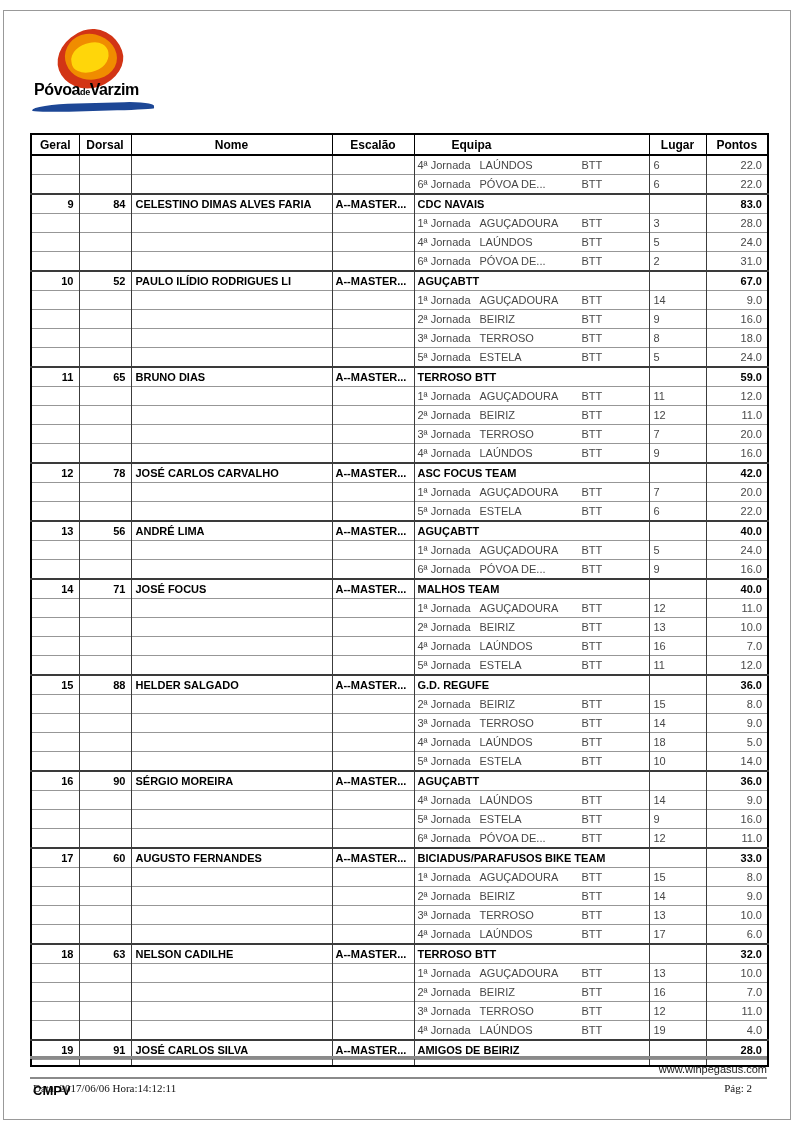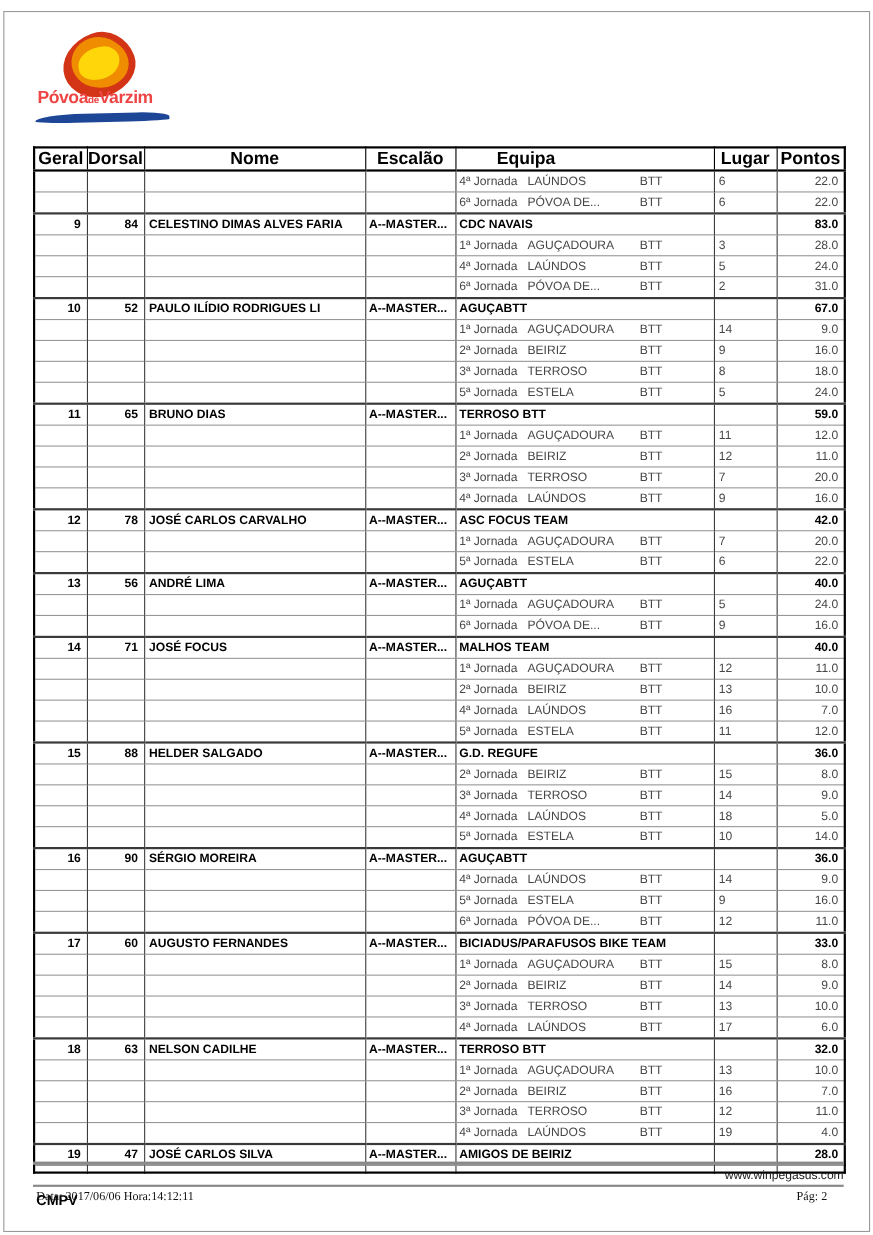--- a/index.html
+++ b/index.html
@@ -7,33 +7,33 @@
     width:794px;height:1123px;position:relative;background:#ffffff;
     font-family:"Liberation Sans",sans-serif;overflow:hidden;color:#000;
   }
   .page-border{position:absolute;left:3px;top:10px;width:786px;height:1108px;border:1px solid #999;}
 
   
   .logo{position:absolute;left:30px;top:24px;width:150px;height:95px;}
   .sun-outer{position:absolute;left:27px;top:6px;width:66px;height:58px;border-radius:55% 45% 50% 50%/50% 55% 45% 50%;transform:rotate(-20deg);}
   .sun-mid{position:absolute;left:35px;top:10px;width:52px;height:46px;border-radius:48% 52% 55% 45%/52% 48% 52% 48%;transform:rotate(14deg);}
   .sun-core{position:absolute;left:41px;top:19px;width:38px;height:29px;border-radius:60% 40% 55% 45%/55% 45% 60% 40%;transform:rotate(-10deg);}
-  .logo-text{position:absolute;left:4px;top:57px;font-weight:bold;font-size:16px;letter-spacing:-0.4px;white-space:nowrap;color:#ef4444;}
+  .logo-text{position:absolute;left:4px;top:57px;font-weight:bold;font-size:16px;letter-spacing:-0.4px;white-space:nowrap;color:#000000;}
   .logo-text .de{font-size:9px;font-weight:bold;vertical-align:baseline;}
   .logo-wave{position:absolute;left:2px;top:79px;width:122px;height:8px;border-radius:60% 40% 50% 50%/120% 90% 25% 45%;transform:rotate(-1.5deg);}
 
   
   .title-block{position:absolute;left:280px;top:77px;width:380px;text-align:center;}
   .title-line1{font-weight:bold;font-size:17px;letter-spacing:0.2px;}
   .title-line2{font-weight:bold;font-size:17px;letter-spacing:0.4px;margin-top:4px;}
 
   
   .results{position:absolute;left:30px;top:133px;}
   table{border-collapse:collapse;table-layout:fixed;width:737px;border:2px solid #000;}
-  th{height:19px;font-size:16px;font-weight:bold;border:1px solid #000;border-bottom:2px solid #000;padding:0;text-align:center;background:#fff;}
+  th{height:19px;font-size:12px;font-weight:bold;border:1px solid #000;border-bottom:2px solid #000;padding:0;text-align:center;background:#fff;}
   th.h-equipa{text-align:left;padding-left:37px;}
   td{height:18px;line-height:18px;font-size:11px;padding:0;border-left:1px solid #3c3c3c;border-right:1px solid #3c3c3c;overflow:hidden;white-space:nowrap;}
   tr.row-sub td{border-top:1px solid #979797;color:#474747;}
   tr.row-main td{border-top:2px solid #3a3a3a;font-weight:bold;color:#000;}
   tr.row-partial td{border-top:1px solid #979797;height:5px;line-height:5px;}
   td.c-geral,td.c-dorsal{text-align:right;padding-right:5px;}
   td.c-nome{text-align:left;padding-left:4px;}
   td.c-escalao{text-align:left;padding-left:3px;}
   td.c-equipa{text-align:left;padding-left:3px;}
   td.c-lugar{text-align:left;padding-left:4px;}
@@ -498,21 +498,21 @@
           <td class="c-geral"></td>
           <td class="c-dorsal"></td>
           <td class="c-nome"></td>
           <td class="c-escalao"></td>
           <td class="c-equipa"><span class="eq-jornada">4ª Jornada</span><span class="eq-venue">LAÚNDOS</span><span class="eq-cat">BTT</span></td>
           <td class="c-lugar">19</td>
           <td class="c-pontos">4.0</td>
         </tr>
         <tr class="row-main">
           <td class="c-geral">19</td>
-          <td class="c-dorsal">47</td>
+          <td class="c-dorsal">91</td>
           <td class="c-nome">JOSÉ CARLOS SILVA</td>
           <td class="c-escalao">A--MASTER...</td>
           <td class="c-equipa">AMIGOS DE BEIRIZ</td>
           <td class="c-lugar"></td>
           <td class="c-pontos">28.0</td>
         </tr>
         <tr class="row-partial">
           <td class="c-geral"></td>
           <td class="c-dorsal"></td>
           <td class="c-nome"></td>

